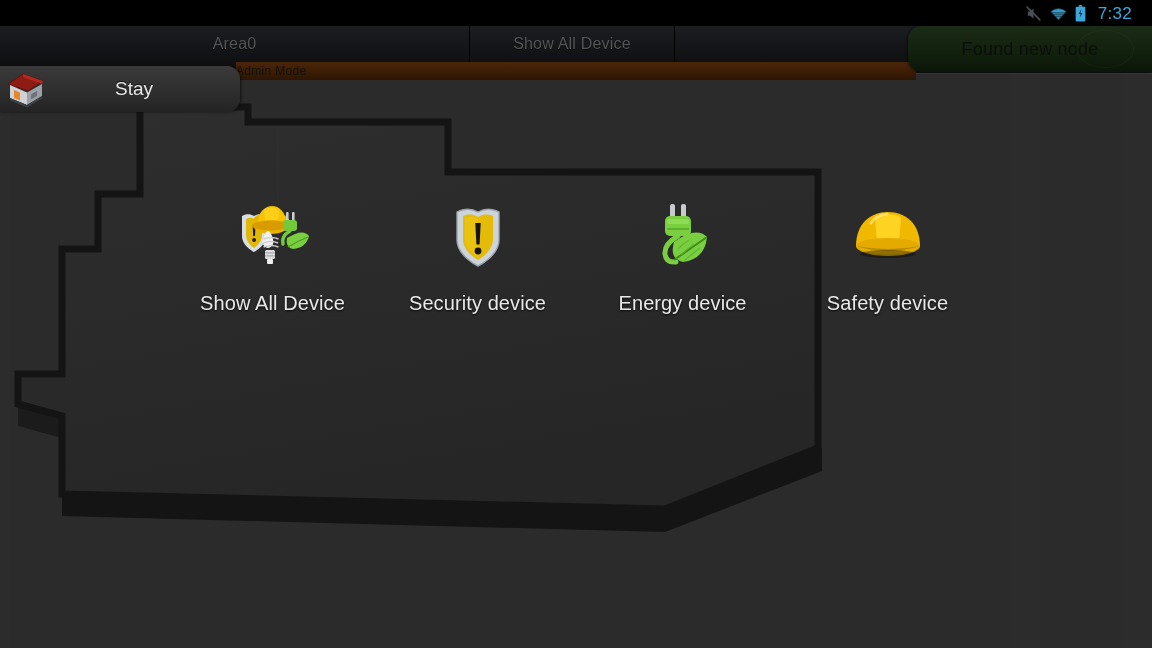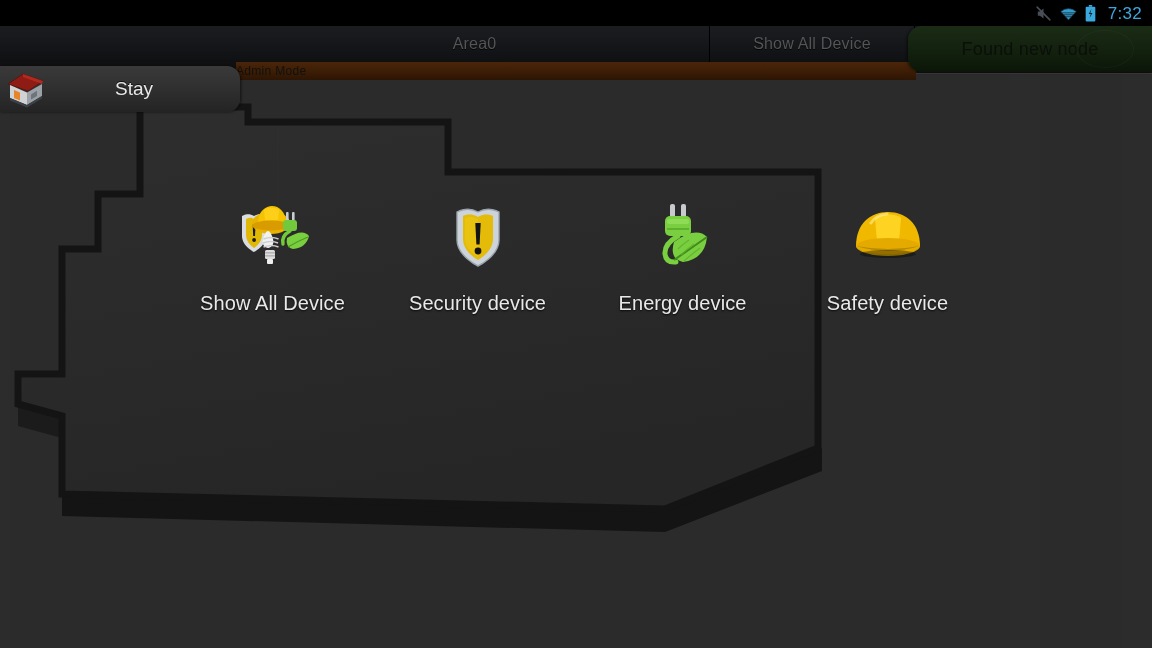--- a/index.html
+++ b/index.html
@@ -23,21 +23,21 @@
 
   
   .statusbar {
     position: absolute;
     left: 0; top: 0;
     width: 1152px; height: 26px;
     background: #000000;
     display: flex;
     align-items: center;
     justify-content: flex-end;
-    padding-right: 10px;
+    padding-right: 20px;
     z-index: 40;
   }
   .status-icons {
     display: flex;
     align-items: center;
     gap: 7px;
   }
   .status-icon { display: block; }
   .status-time {
     color: #3aa8dd;
@@ -73,21 +73,21 @@
     height: 36px;
     display: flex;
     align-items: center;
     justify-content: center;
     color: #545556;
     font-size: 16px;
     letter-spacing: 0.2px;
     border-right: 1px solid #000;
     text-shadow: 0 1px 0 rgba(0,0,0,0.8);
   }
-  .tab-area0     { width: 470px; margin-left: 240px; }
+  .tab-area0     { width: 470px; }
   .tab-showall   { width: 205px; }
 
   
   .tab-stay {
     position: absolute;
     left: 0; top: 0;
     width: 240px; height: 46px;
     background: linear-gradient(180deg, #3a3a3a 0%, #2f2f2f 50%, #242424 100%);
     border-top-right-radius: 13px;
     border-bottom-right-radius: 13px;

